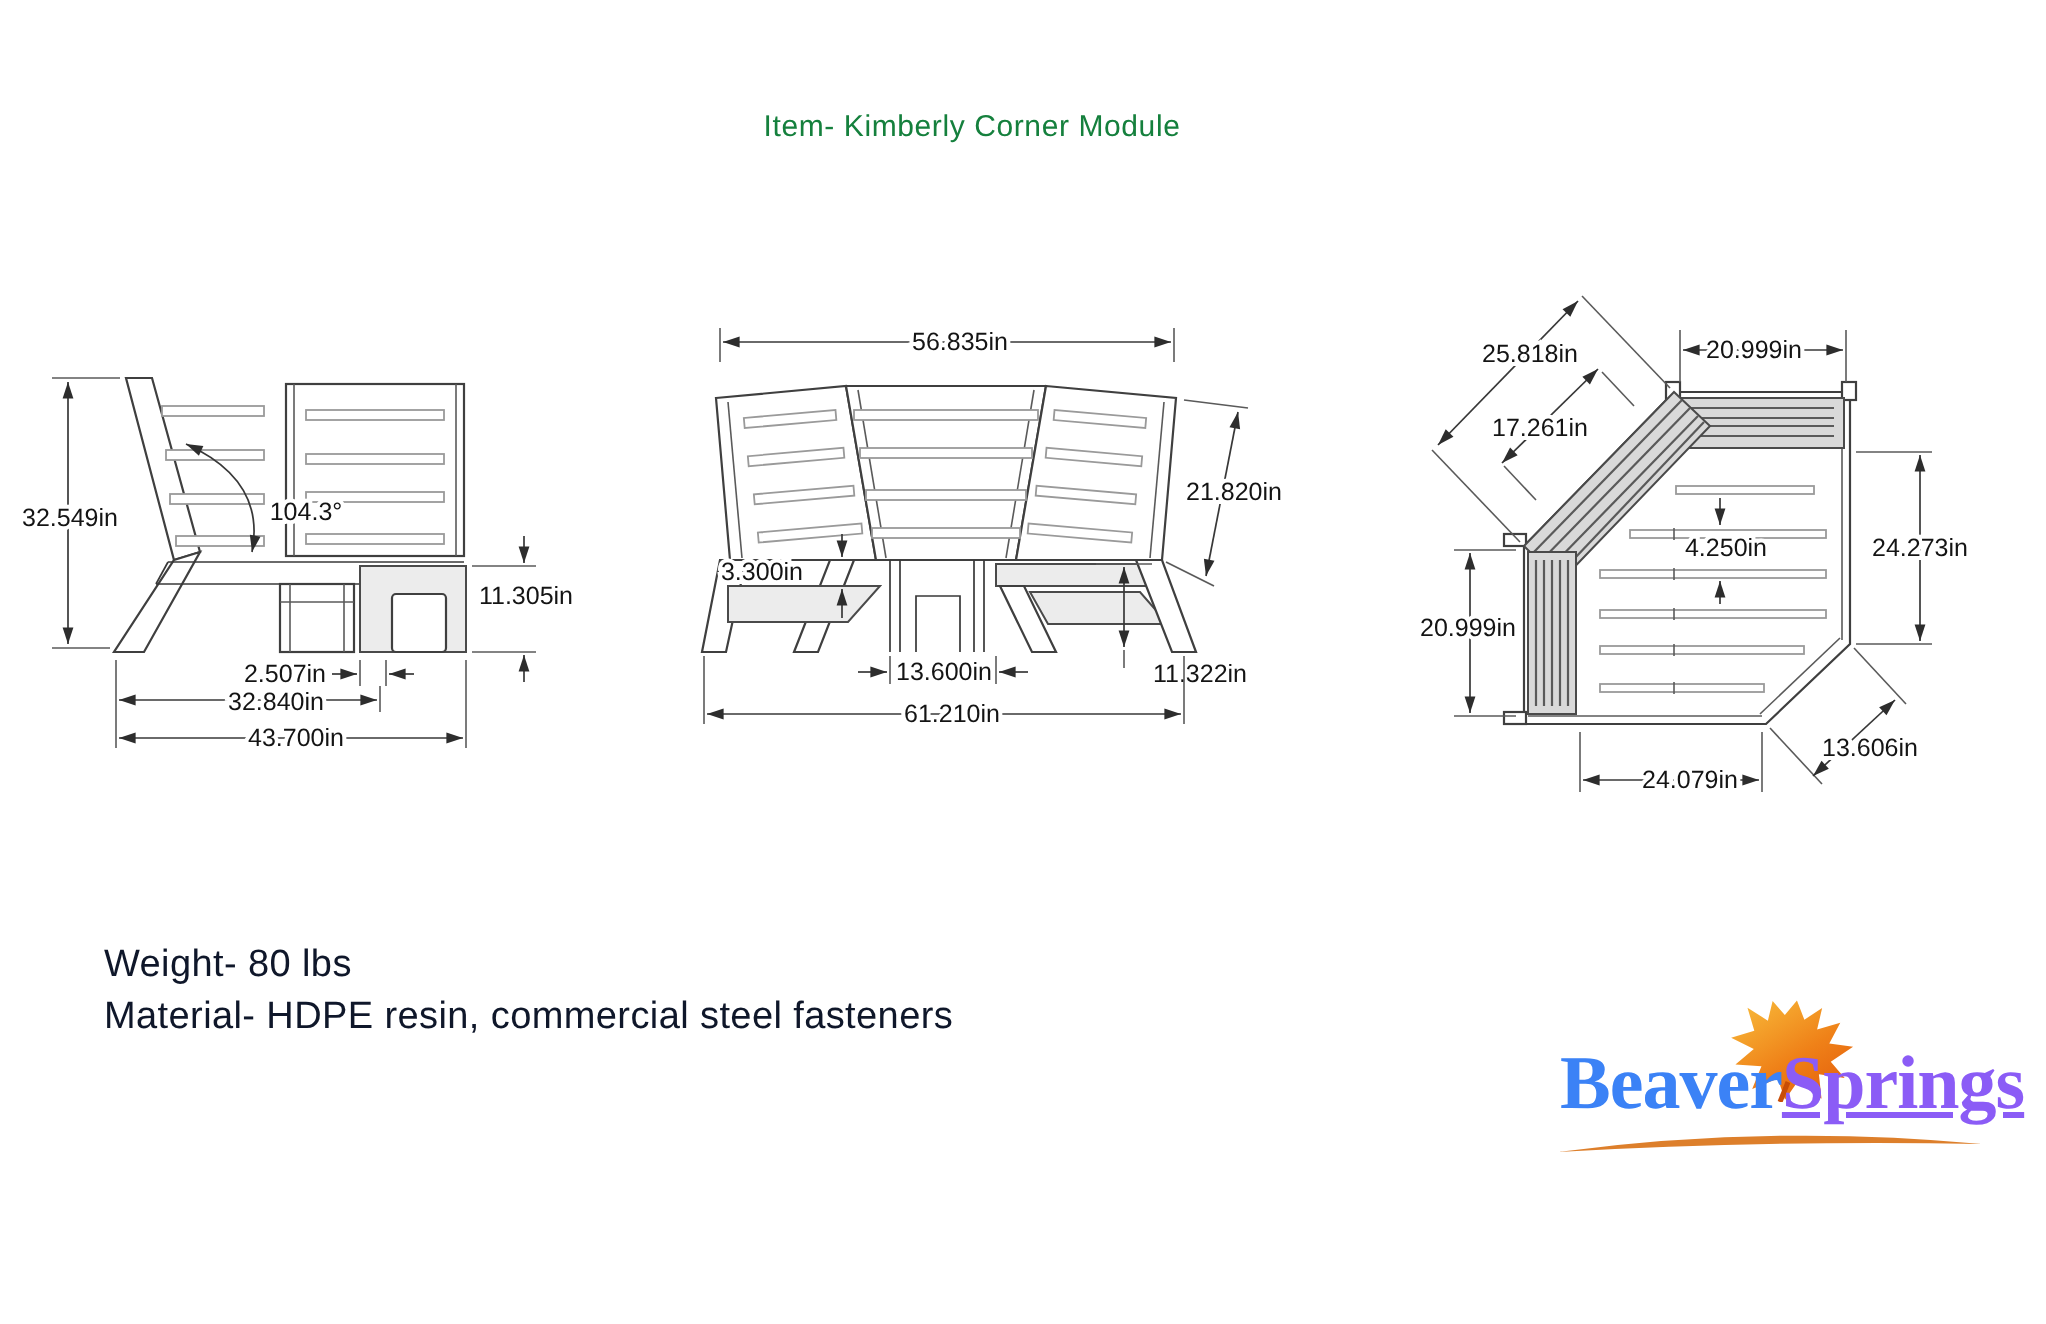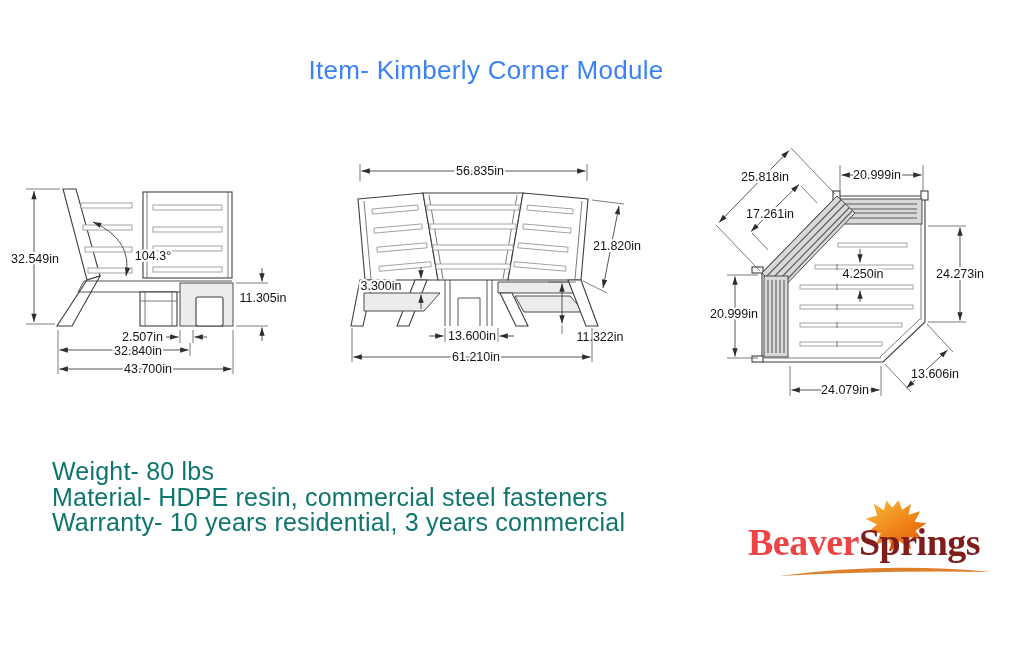--- a/index.html
+++ b/index.html
@@ -1,40 +1,40 @@
 <!DOCTYPE html>
 <html><head>
 <meta charset="utf-8">
 <style>
   html,body{margin:0;padding:0;background:#fff;}
   .sheet{position:relative;width:1023px;height:662px;background:#ffffff;overflow:hidden;
          font-family:"Liberation Sans",sans-serif;}
   .title{position:absolute;left:0;top:55px;width:972px;text-align:center;
-         font-size:26px;letter-spacing:.3px;color:#3b82f6;}
-  .specs{position:absolute;left:52px;top:459px;font-size:25px;line-height:25.6px;
-         color:#0f766e;letter-spacing:.2px;}
+         font-size:15px;letter-spacing:.3px;color:#15803d;}
+  .specs{position:absolute;left:52px;top:470px;font-size:19px;line-height:25.6px;
+         color:#0f172a;letter-spacing:.2px;}
   .drawing-svg{position:absolute;left:0;top:0;}
   
   .part{fill:#ffffff;stroke:#3f3f3f;stroke-width:1.1;}
   .slat{fill:#ffffff;stroke:#9a9a9a;stroke-width:.9;}
   .shade{fill:#ececec;stroke:#4a4a4a;stroke-width:1;}
   .band{fill:#d9d9d9;stroke:#4a4a4a;stroke-width:1;}
   .hatch{stroke:#5a5a5a;stroke-width:1.1;fill:none;}
   .thin{stroke:#5a5a5a;stroke-width:.8;fill:none;}
   .dim{stroke:#383838;stroke-width:.85;fill:none;}
   text.dlabel{font:12.5px "Liberation Sans",sans-serif;fill:#141414;
               stroke:#ffffff;stroke-width:4px;paint-order:stroke;text-anchor:middle;}
   text.dlabel.end{text-anchor:end;}
   
   .logo{position:absolute;left:745px;top:492px;width:252px;height:92px;}
   .logo-leaf{position:absolute;left:118px;top:7px;z-index:1;}
   .logo-text{position:absolute;left:3px;top:28px;z-index:2;white-space:nowrap;
              font-family:"Liberation Serif",serif;font-weight:bold;font-size:38px;letter-spacing:-.5px;}
-  .logo-text .green{color:#ef4444;}
-  .logo-text .gray{color:#7f1d1d;}
+  .logo-text .green{color:#3b82f6;margin-left:32px;}
+  .logo-text .gray{color:#8b5cf6;text-decoration:underline;}
   .logo-swoosh{position:absolute;left:34px;top:74px;z-index:0;}
 </style>
 </head>
 <body>
 
 <div class="sheet">
 
   <div class="title">Item- Kimberly Corner Module</div>
 
   <svg class="drawing-svg" width="1023" height="662" viewBox="0 0 1023 662">
@@ -256,21 +256,20 @@
 
       <line class="dim" x1="860" y1="249" x2="860" y2="262.5" marker-end="url(#arw)"></line>
       <line class="dim" x1="860" y1="302" x2="860" y2="290.5" marker-end="url(#arw)"></line>
       <text class="dlabel" x="863" y="278">4.250in</text>
     </g>
   </svg>
 
   <div class="specs">
     <div>Weight- 80 lbs</div>
     <div>Material- HDPE resin, commercial steel fasteners</div>
-    <div>Warranty- 10 years residential, 3 years commercial</div>
   </div>
 
   <div class="logo">
     <svg class="logo-leaf" width="64" height="52" viewBox="0 0 64 52">
       <defs>
         <linearGradient id="leafg" x1="0" y1="0" x2="1" y2="1">
           <stop offset="0" stop-color="#f9c13e"></stop>
           <stop offset="0.55" stop-color="#ef8118"></stop>
           <stop offset="1" stop-color="#e2570a"></stop>
         </linearGradient>

